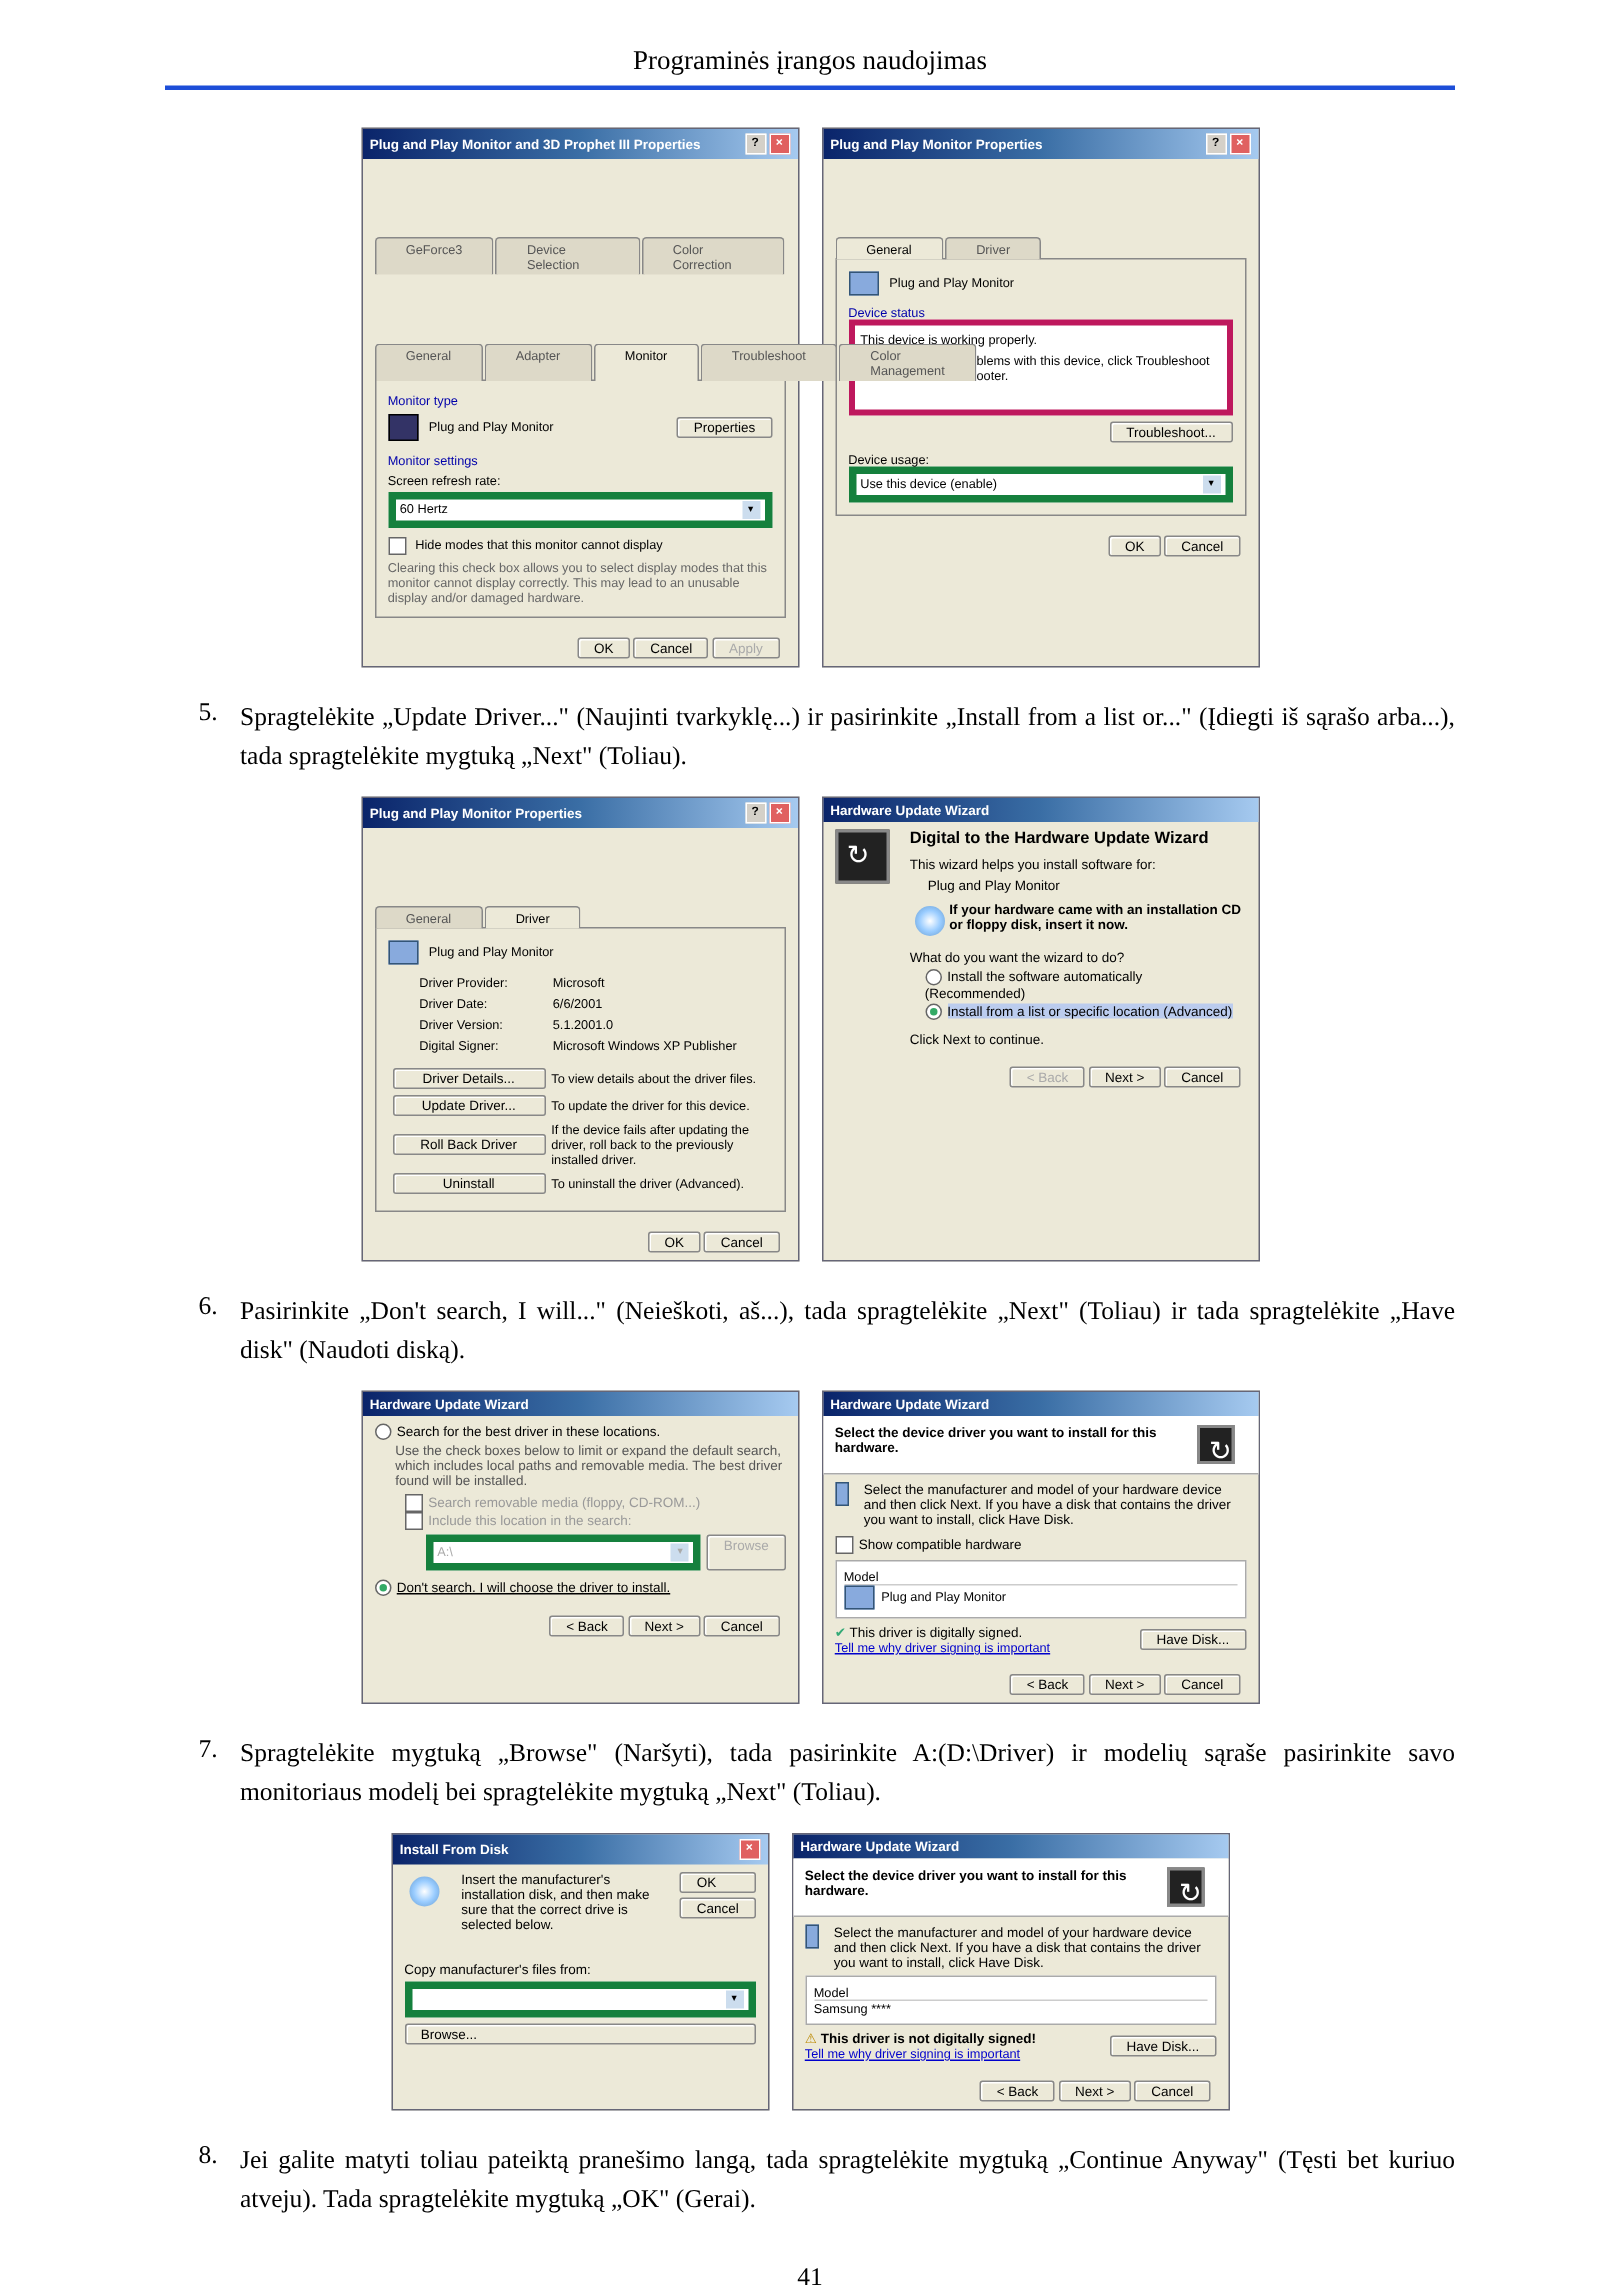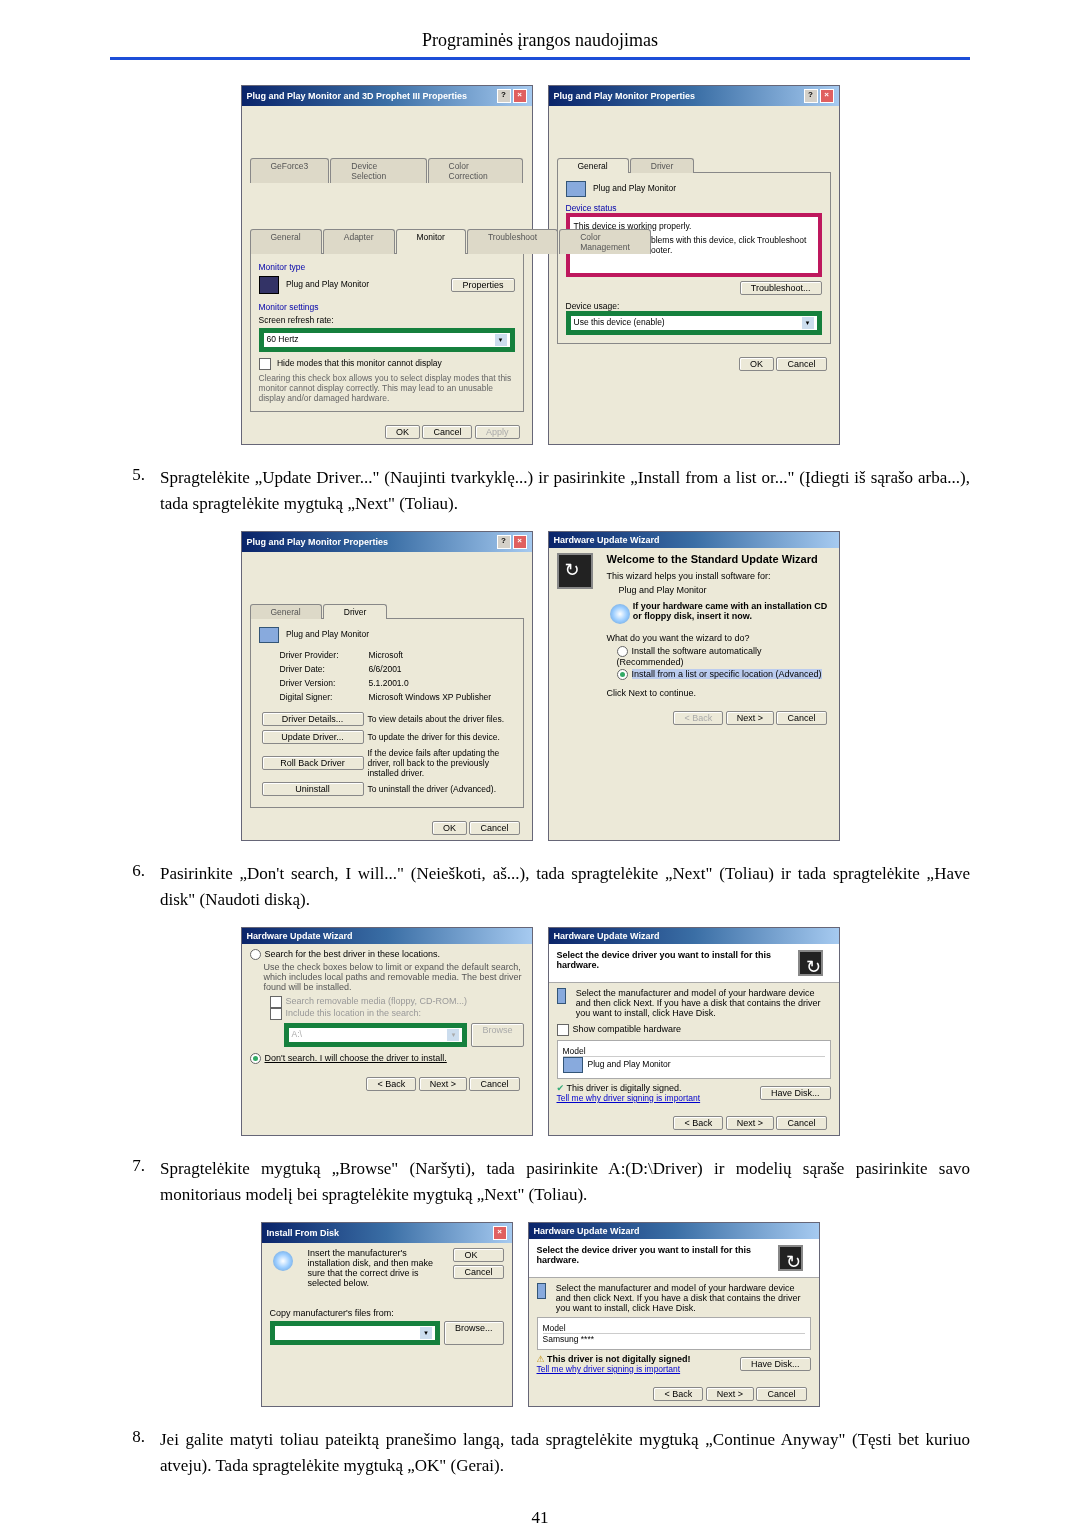--- a/index.html
+++ b/index.html
@@ -271,21 +271,21 @@
       </div>
     </div>
 
     <div class="dlg">
       <div class="dlg-tb">
           <span>Hardware Update Wizard</span>
         </div>
       <div class="dlg-body" style="display:flex;gap:6px;">
         <div><span class="hw-icon"></span></div>
         <div style="flex:1;">
-          <div style="font-weight:bold;font-size:11px;">Welcome to the Standard Update Wizard</div>
+          <div style="font-weight:bold;font-size:11px;">Digital to the Hardware Update Wizard</div>
           <div style="margin-top:6px;">This wizard helps you install software for:</div>
           <div style="margin:4px 0 4px 12px;">Plug and Play Monitor</div>
           <div style="display:flex;gap:4px;align-items:flex-start;margin:6px 0;">
             <span class="disk-icon"></span>
             <b>If your hardware came with an installation CD or floppy disk, insert it now.</b>
           </div>
           <div>What do you want the wizard to do?</div>
           <div style="margin:3px 0 0 10px;"><span class="rad"></span><span>Install the software automatically (Recommended)</span></div>
           <div style="margin:2px 0 0 10px;"><span class="rad on"></span><span style="background:#bce;">Install from a list or specific location (Advanced)</span></div>
           <div style="margin-top:8px;">Click Next to continue.</div>
@@ -383,21 +383,21 @@
       <div class="dlg-body">
         <div style="display:flex;gap:6px;">
           <span class="disk-icon"></span>
           <span style="flex:1;">Insert the manufacturer's installation disk, and then make sure that the correct drive is selected below.</span>
           <span style="display:flex;flex-direction:column;gap:3px;">
             <span class="btn">OK</span>
             <span class="btn">Cancel</span>
           </span>
         </div>
         <div style="margin-top:20px;">Copy manufacturer's files from:</div>
-        <div style="display:flex;gap:4px;margin-top:3px;">
+        <div style="display:flex;gap:4px;margin-top:3px;flex-direction:column;">
           <span class="sel" style="flex:1;">
             <span></span>
               <span class="arr">▾</span>
           </span>
           <span class="btn">Browse...</span>
         </div>
       </div>
     </div>
 
     <div class="dlg">

